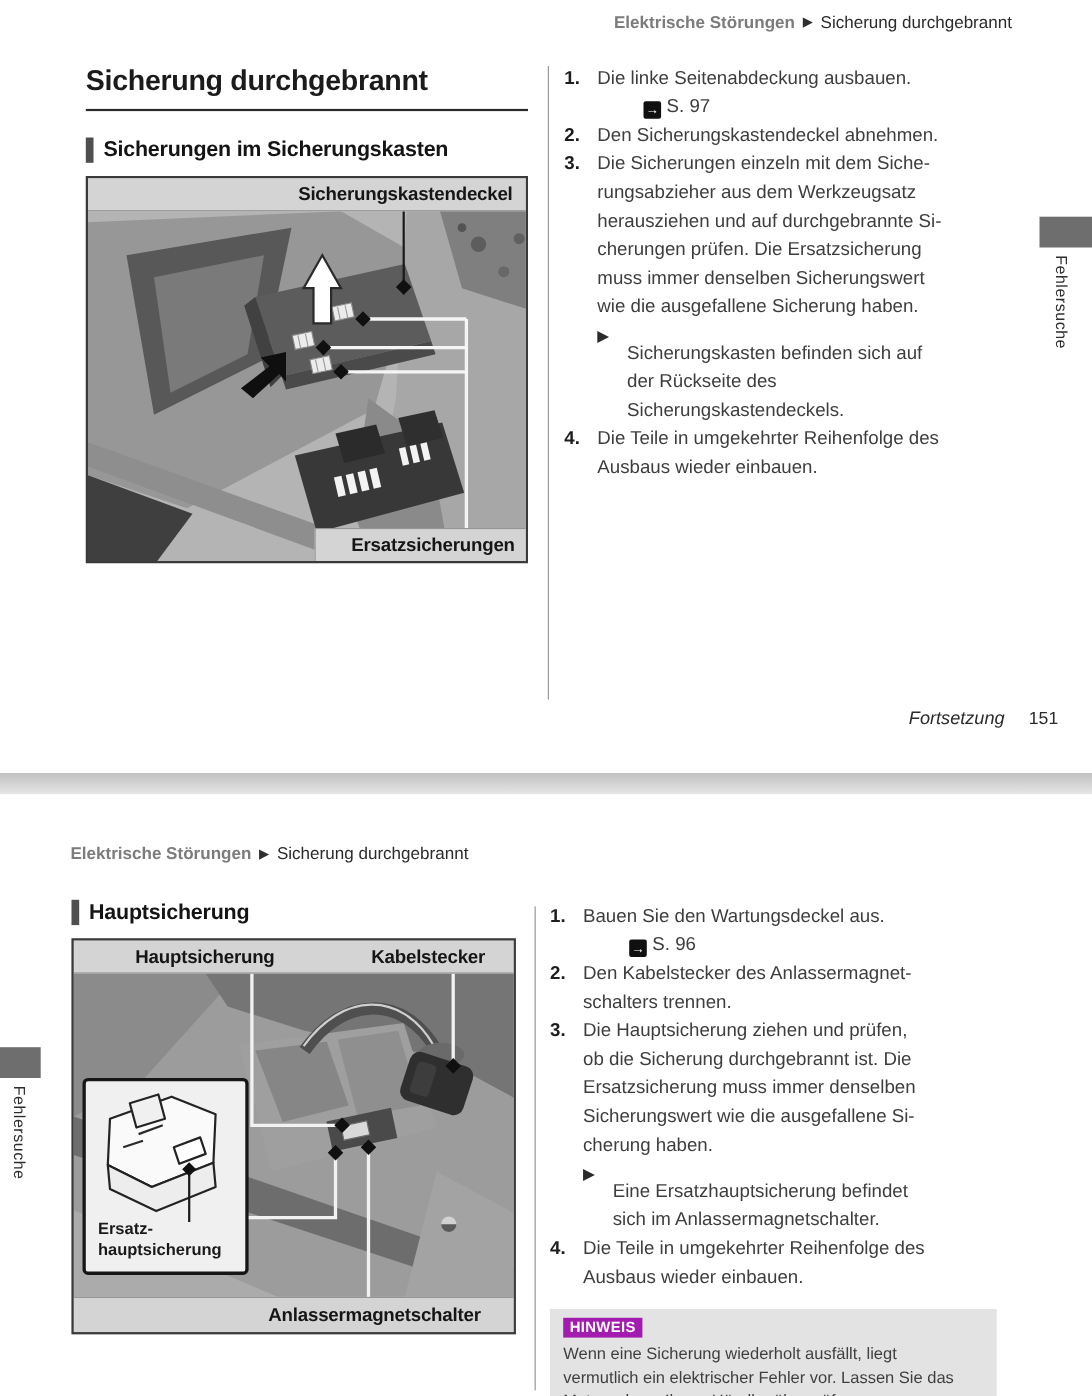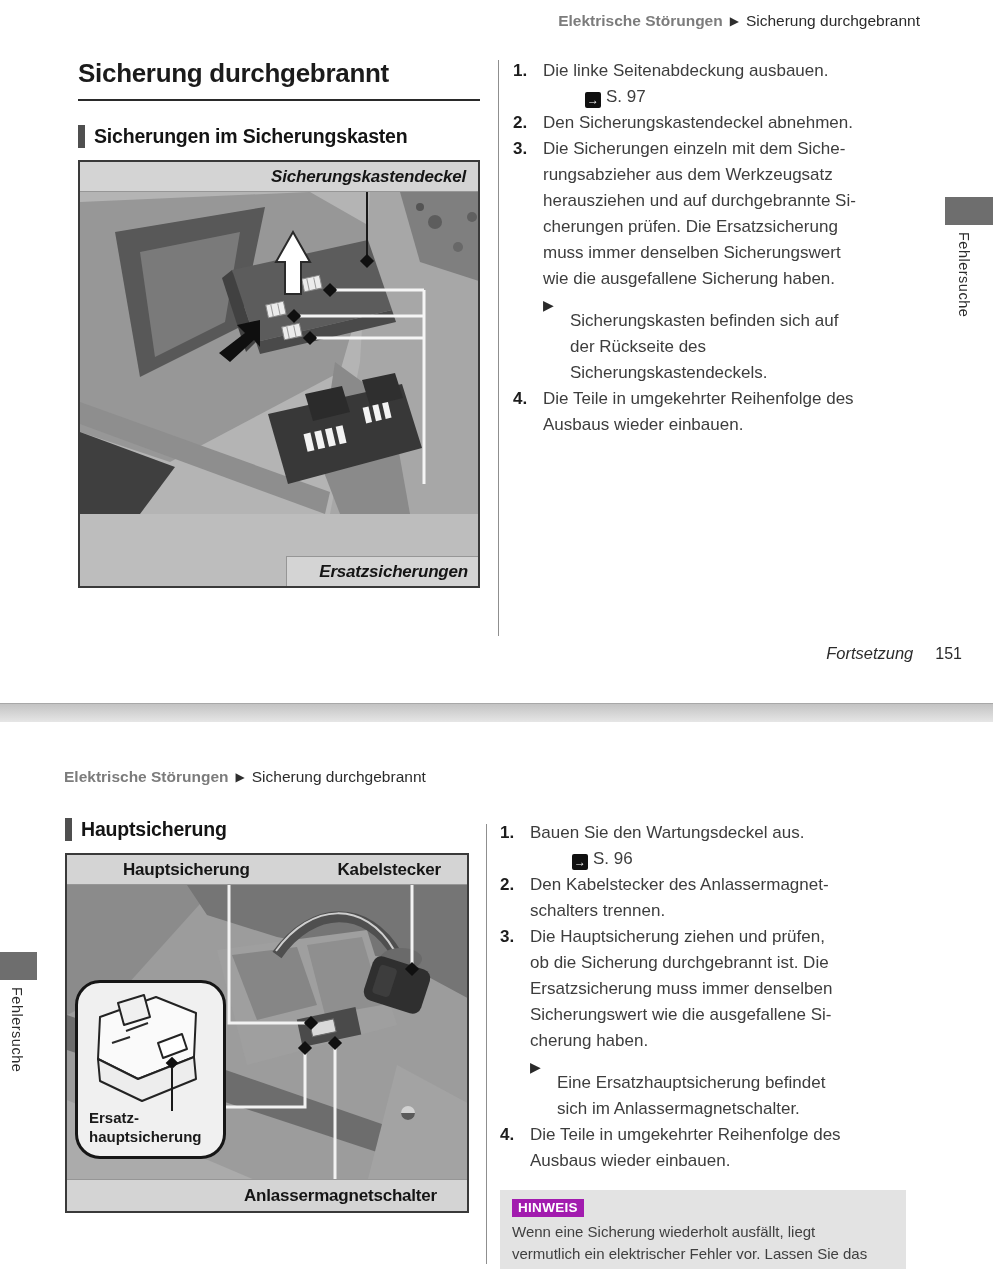--- a/index.html
+++ b/index.html
@@ -45,36 +45,36 @@
   
   .steps { list-style:none; font-size:17px; line-height:26px; color:#3d3d3d; }
   .step { display:grid; grid-template-columns:30px 1fr; }
   .step .num { font-weight:bold; color:#1d1d1d; }
   .refline { display:block;padding-left:42px; }
   .sub { display:grid; grid-template-columns:27px 1fr; }
   .sub .tri { color:#2a2a2a; font-size:14px; line-height:26px; }
 
   
   .figure { position:relative; margin-top:12px; border:2px solid #3a3a3a; background:#bdbdbd; overflow:hidden; }
-  #fig1 { width:402px; height:428px;font-style:italic; }
+  #fig1 { width:402px; height:352px; }
   #fig2 { width:404px; height:360px; margin-top:12px; }
   .figure svg.scene { position:absolute; left:0; top:0; }
   .band { position:absolute; background:#d4d4d4; display:flex; align-items:center; }
   .band .lbl { font-size:17px; font-weight:bold; color:#151515; letter-spacing:-0.2px; }
   .band-top { left:0; right:0; top:0; height:30px; border-bottom:1px solid #969696; }
   #fig1 .band-top { justify-content:flex-end; padding-right:12px; }
   #fig1 .band-bottom { right:0; bottom:0; width:192px; height:30px; justify-content:flex-end;
     padding-right:10px; border-top:1px solid #969696; border-left:1px solid #969696; }
   #fig2 .band-top { justify-content:space-between; padding:0 26px 0 56px; }
   #fig2 .band-bottom { left:0; right:0; bottom:0; height:32px; justify-content:flex-end;
     padding-right:30px; border-top:1px solid #969696; }
 
   
   .inset { position:absolute; left:8px; top:125px; width:151px; height:179px;
-    background:#f0f0f0; border:3px solid #161616; border-radius:25px; }
+    background:#f0f0f0; border:3px solid #161616; border-radius:5px; }
   .inset-label { position:absolute; left:11px; bottom:10px; font-size:15px; font-weight:bold;
     line-height:19px; color:#1a1a1a; }
 
   
   .tab-block { position:absolute; background:#6e6e6e; }
   #tab1 { right:0; top:197px; width:48px; height:28px; }
   #tab2 { left:0; top:952px; width:37px; height:28px; }
   .vtab-text { position:absolute; writing-mode:vertical-rl; font-size:14.5px; color:#2d2d2d; letter-spacing:0.5px; }
   #tab1-text { right:21px; top:232px; }
   #tab2-text { left:9px; top:987px; }

